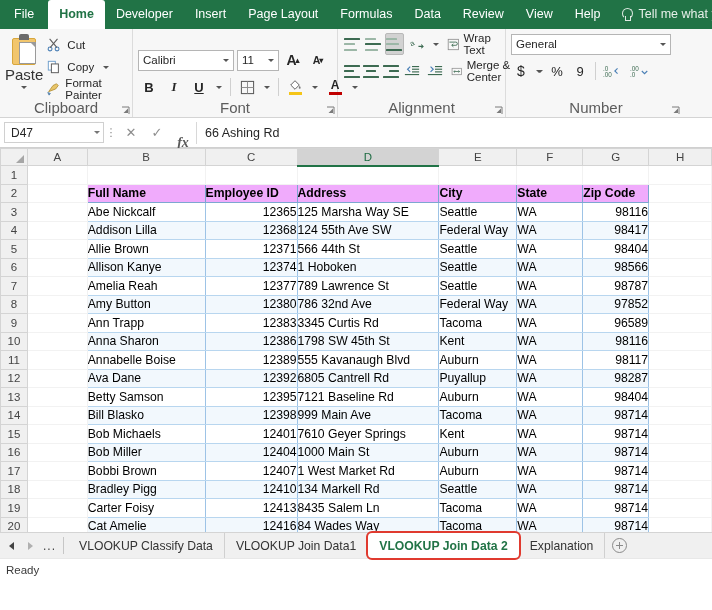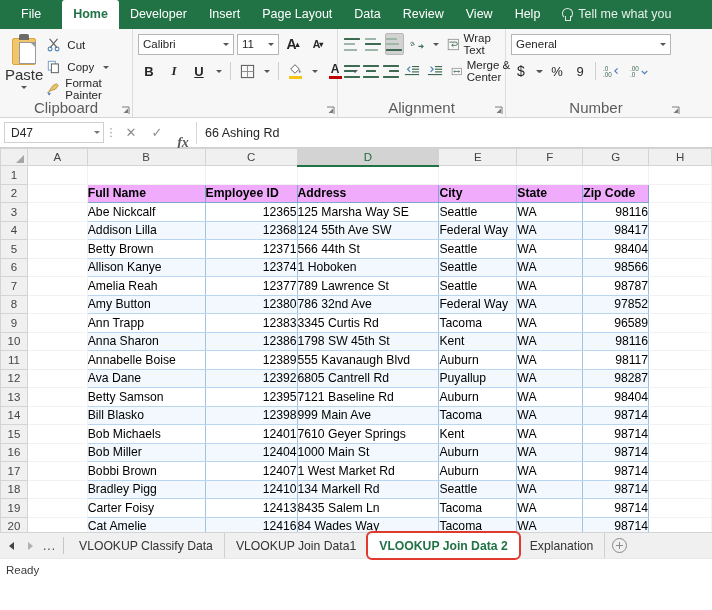--- a/index.html
+++ b/index.html
@@ -20,21 +20,21 @@
     position: relative;
     white-space: nowrap;
   }
   .rtab {
     color: #ffffff;
     font-size: 12.5px;
     line-height: 29px;
     padding: 0 11px;
     cursor: default;
   }
-  .rtab.file { padding: 0 21px; }
+  .rtab.file { padding: 0 14px; }
   .rtab.active {
     background: #ffffff;
     color: #217346;
     font-weight: 600;
     border-top-left-radius: 3px;
     border-top-right-radius: 3px;
   }
   .tellme {
     color: #e6efe9;
     font-size: 12.5px;
@@ -171,21 +171,21 @@
   .mini-caret {
     width: 0; height: 0;
     border-left: 3px solid transparent;
     border-right: 3px solid transparent;
     border-top: 3px solid #555;
     margin-left: 4px;
   }
 
   
   .g-font { width: 205px; }
-  .font-row { display: flex; align-items: center; gap: 3px; height: 24px; }
+  .font-row { display: flex; align-items: center; gap: 3px; height: 24px; margin-top: 16px; }
   .font-row.r2 { margin-top: 3px; }
   .combo {
     height: 21px;
     background: #fff;
     border: 1px solid #b5b5b5;
     display: flex;
     align-items: center;
     font-size: 11.5px;
     color: #262626;
     padding: 0 2px 0 4px;
@@ -428,20 +428,21 @@
 </style>
 </head>
 <body>
 
 <div class="ribbon-tabs">
   <div class="rtab file">File</div>
   <div class="rtab active">Home</div>
   <div class="rtab">Developer</div>
   <div class="rtab">Insert</div>
   <div class="rtab">Page Layout</div>
+  <div class="rtab">Formulas</div>
   <div class="rtab">Data</div>
   <div class="rtab">Review</div>
   <div class="rtab">View</div>
   <div class="rtab">Help</div>
   <div class="tellme">
     <span class="bulb"></span>
     <span>Tell me what you</span>
   </div>
 </div>
 
@@ -551,20 +552,21 @@
           </div>
         <div class="btn-sq" style="flex-direction:column">
           <span style="font-size:12px;font-weight:700;line-height:11px;">A</span>
           <span class="underline-bar" style="background:#c00000"></span>
         </div>
         <div class="btn-sq" style="width:12px">
             <span class="mini-caret" style="margin:0"></span>
           </div>
       </div>
     </div>
+    <div class="rgroup-label">Font</div>
     <span class="dialog-launcher">
       <svg width="9" height="9" viewBox="0 0 9 9">
           <path d="M1 1 H8 V8" fill="none" stroke="#7a7a7a" stroke-width="1"></path>
           <path d="M7 7 L2.5 7 L7 2.5 Z" fill="#7a7a7a"></path>
         </svg>
     </span>
   </div>
 
   <div class="rgroup g-align">
     <div class="rgroup-body" style="flex-direction:column;">
@@ -792,21 +794,21 @@
           <td class="cell tbl num">12368</td>
           <td class="cell tbl">124 55th Ave SW</td>
           <td class="cell tbl">Federal Way</td>
           <td class="cell tbl">WA</td>
           <td class="cell tbl num">98417</td>
           <td class="cell empty"></td>
         </tr>
         <tr>
           <td class="rowhdr">5</td>
           <td class="cell empty"></td>
-          <td class="cell tbl">Betty Brown</td>
+          <td class="cell tbl">Allie Brown</td>
           <td class="cell tbl num">12371</td>
           <td class="cell tbl">566 44th St</td>
           <td class="cell tbl">Seattle</td>
           <td class="cell tbl">WA</td>
           <td class="cell tbl num">98404</td>
           <td class="cell empty"></td>
         </tr>
         <tr class="band">
           <td class="rowhdr">6</td>
           <td class="cell empty"></td>

